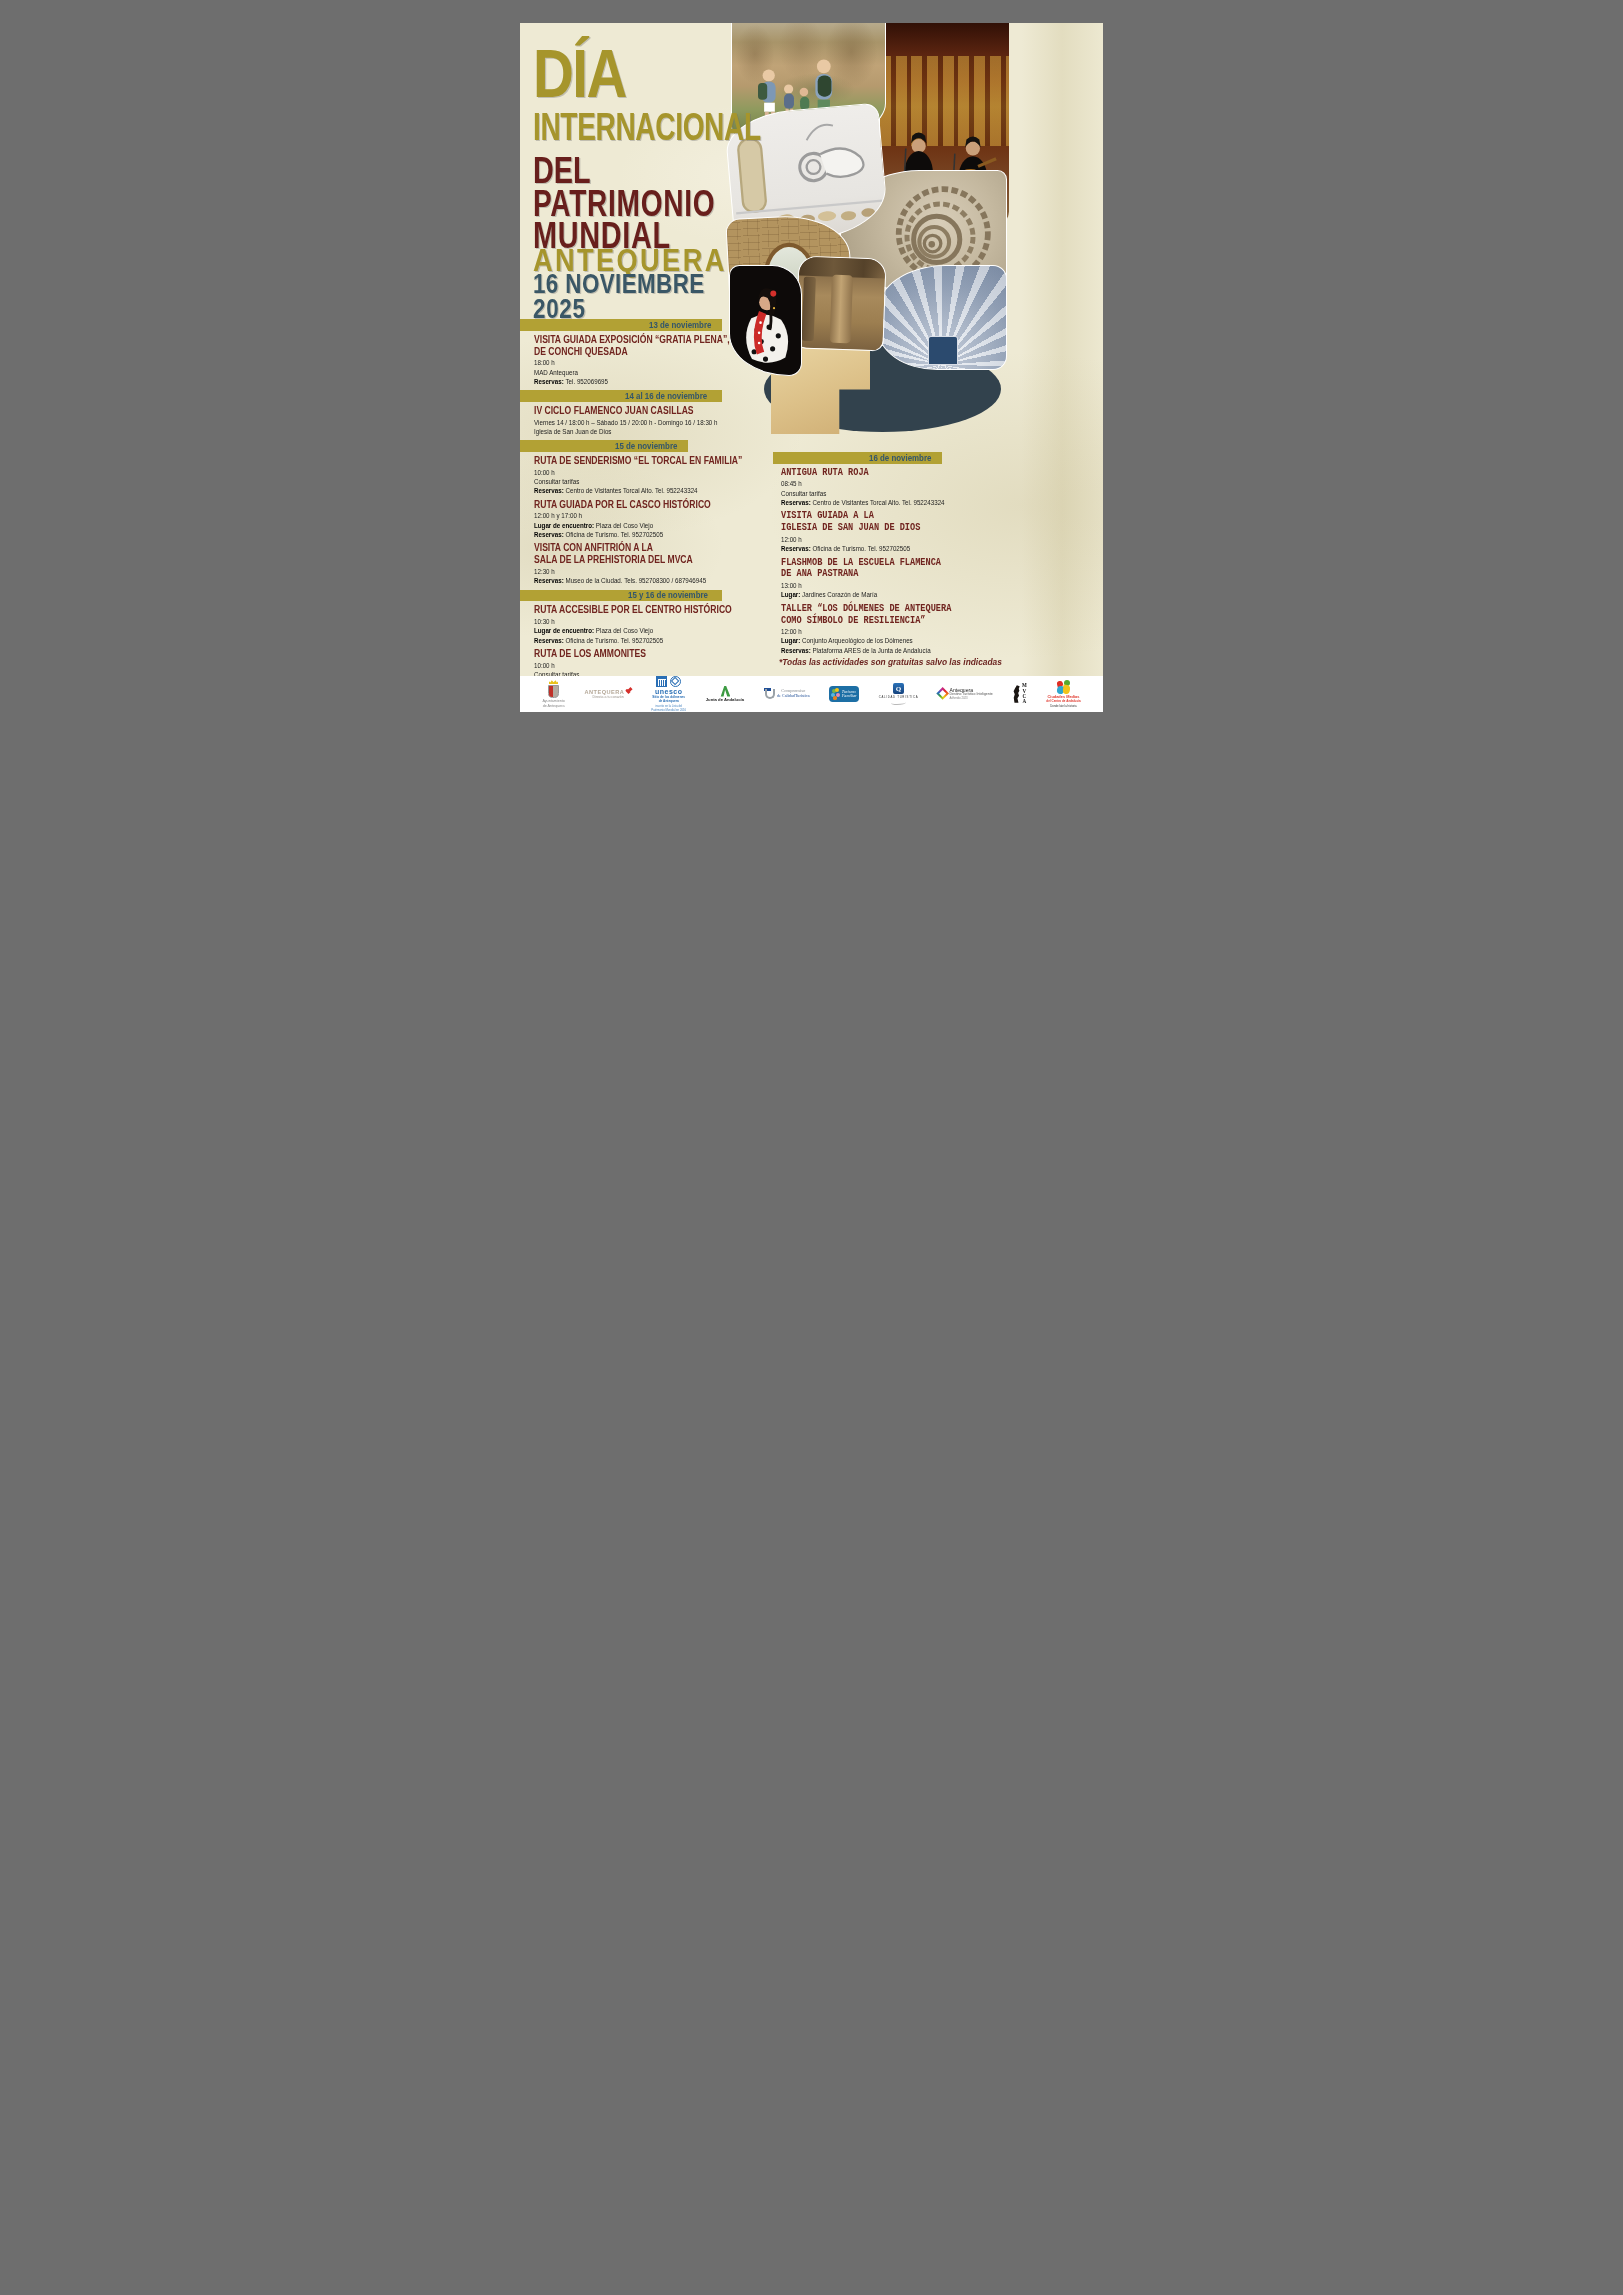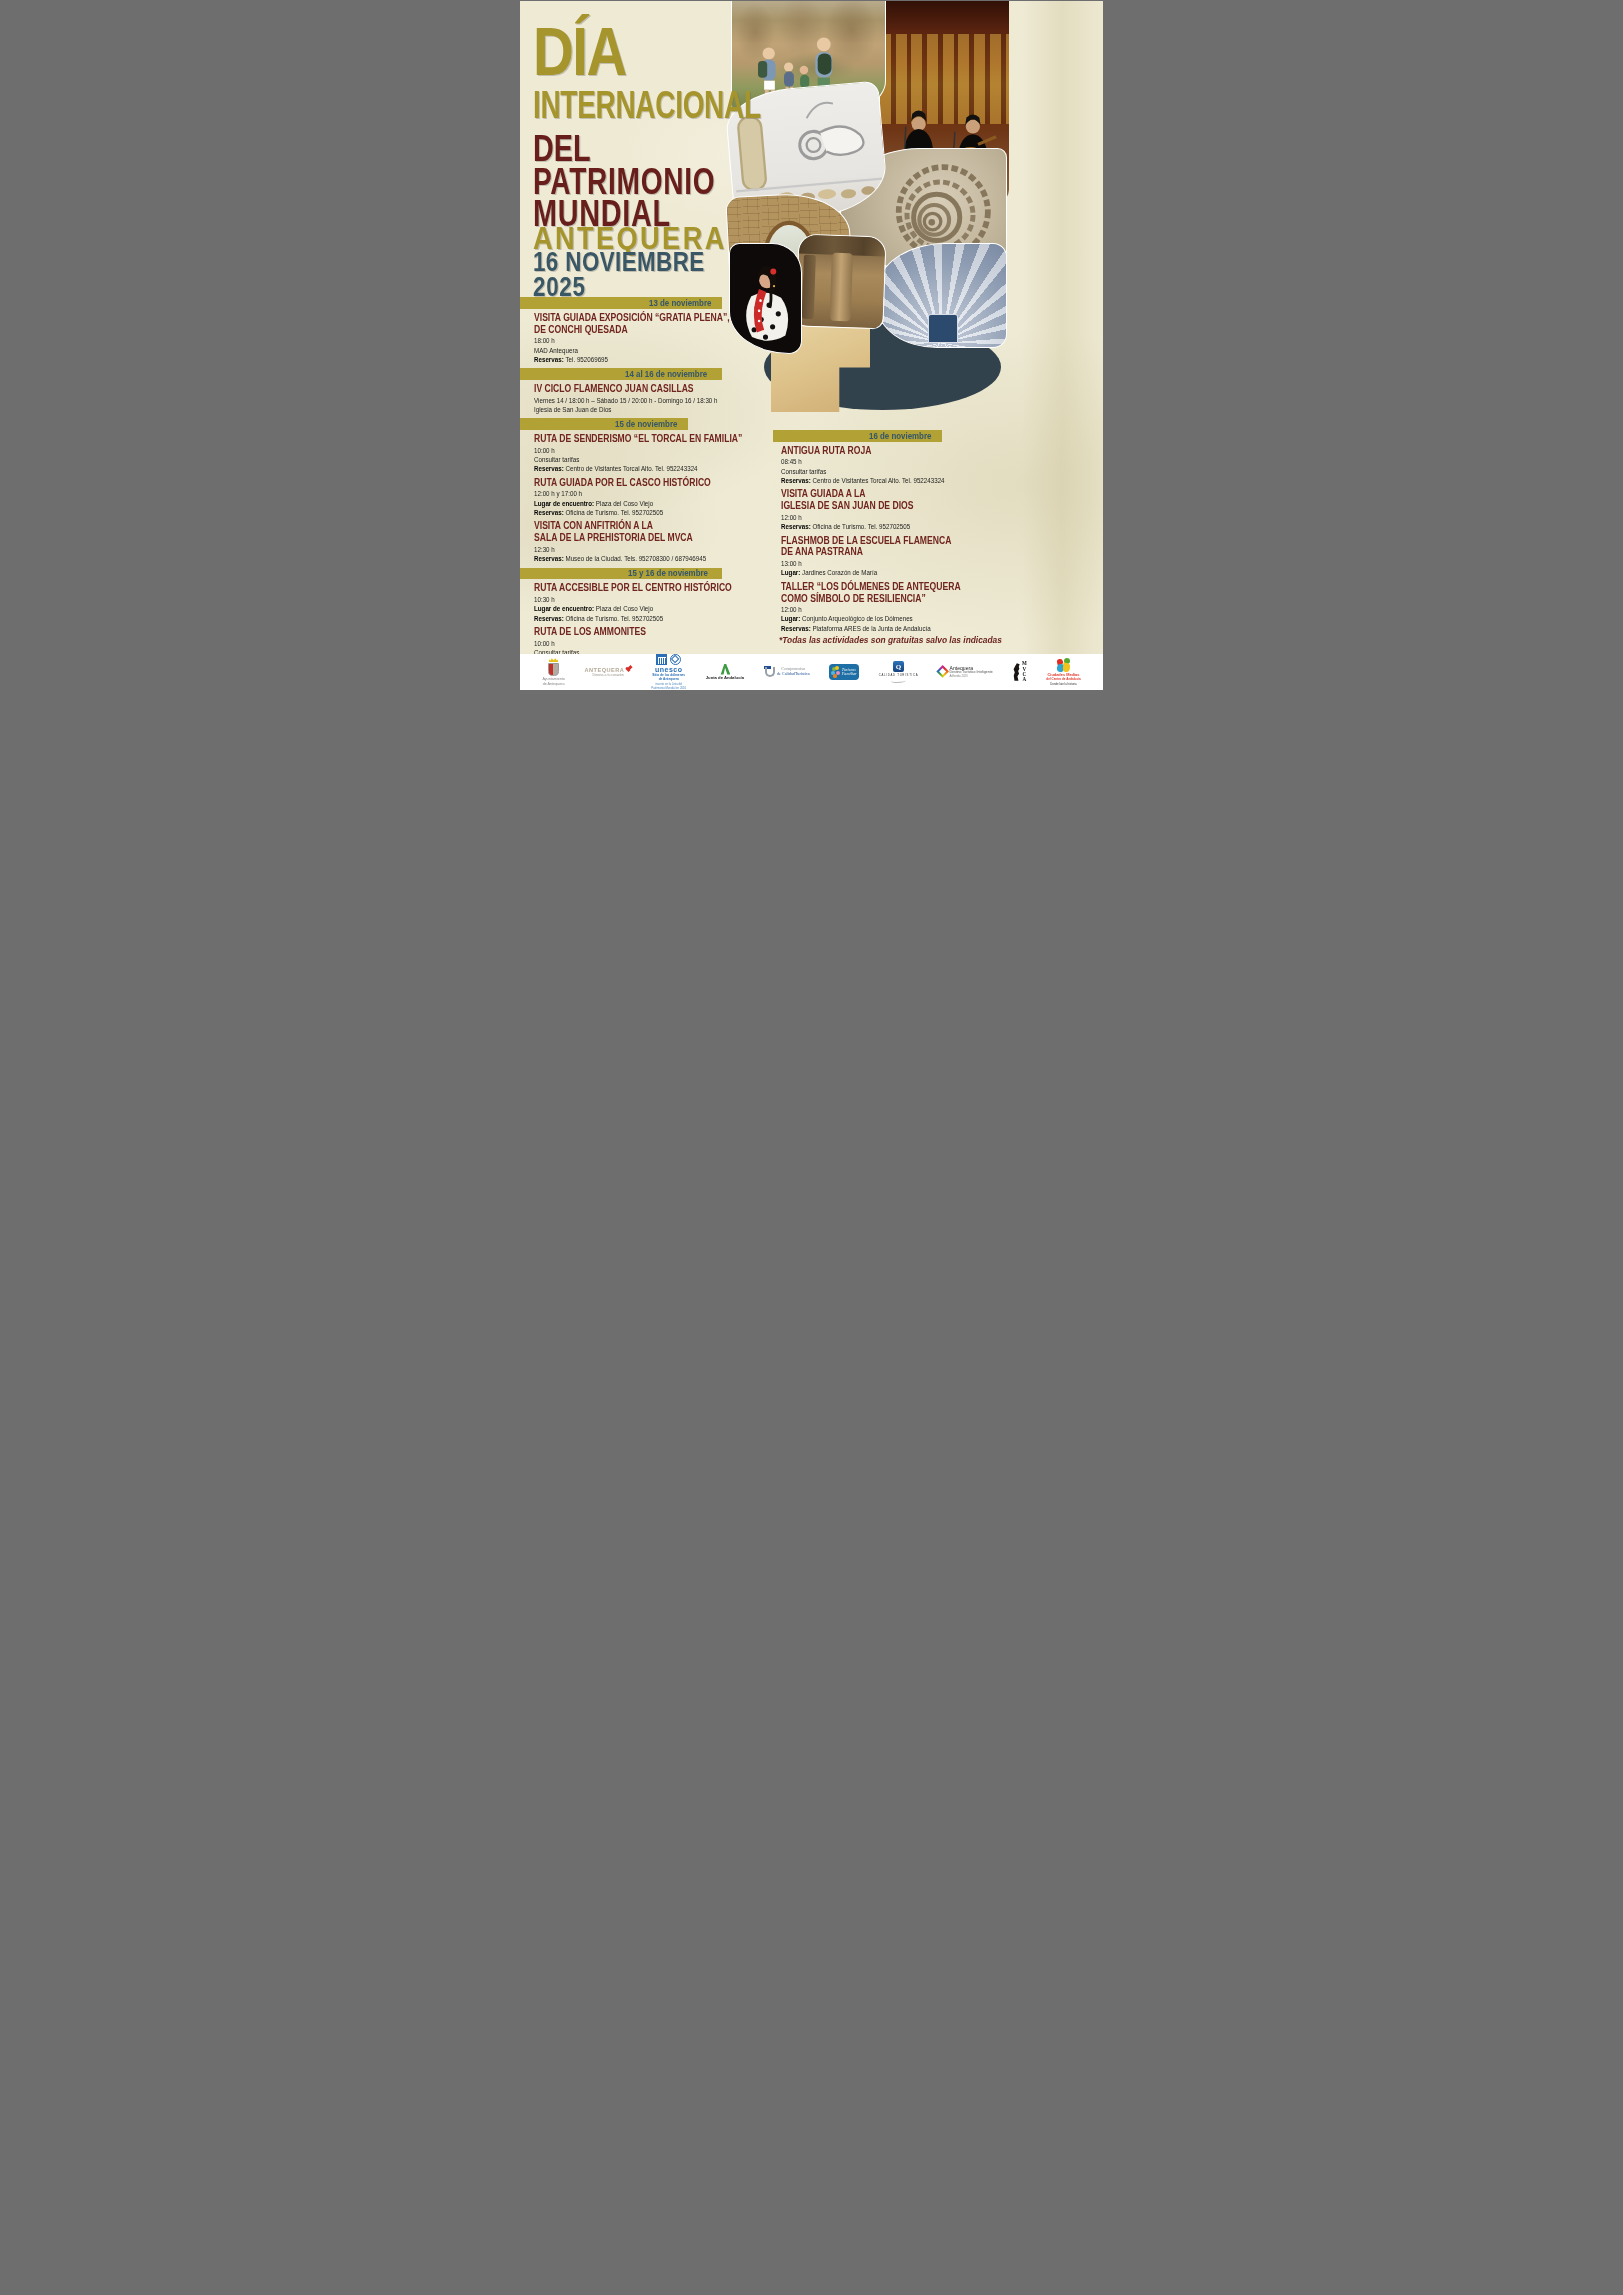--- a/index.html
+++ b/index.html
@@ -1,16 +1,16 @@
 <!DOCTYPE html>
 <html style="font-size:7.4px"><head>
 <meta charset="utf-8">
 <style>
   html,body{margin:0;padding:0;background:#6e6e6e;font-family:"Liberation Sans",sans-serif;}
-  .page{position:relative;width:583px;height:689px;margin:1px auto;overflow:hidden;
+  .page{position:relative;width:583px;height:689px;margin:23px auto;overflow:hidden;
     background-color:#eeead4;
     background-image:
       radial-gradient(ellipse 287px 148px at 14% 60%, rgba(178,166,118,.20), transparent 70%),
       radial-gradient(ellipse 241px 130px at 6% 76%, rgba(160,148,100,.16), transparent 70%),
       radial-gradient(ellipse 352px 213px at 86% 70%, rgba(188,176,128,.24), transparent 72%),
       radial-gradient(ellipse 194px 102px at 40% 22%, rgba(244,240,224,.8), transparent 70%),
       linear-gradient(90deg, rgba(220,212,170,0) 86%, rgba(200,190,145,.30) 93%, rgba(220,212,170,.08) 100%);
   }
   
   .title-block{position:absolute;left:13px;top:0;width:213px;height:296px;z-index:3;}
@@ -31,21 +31,21 @@
   .events-right{left:253px;top:429px;width:217px;}
   .datebar{height:11.6px;background:#b2a134;display:flex;align-items:center;margin-top:4.2px;justify-content:flex-end;}
   .datebar:first-child{margin-top:0;}
   .datebar span{font-size:9.3px;font-weight:bold;color:#33566b;transform:scaleX(.85);transform-origin:left center;white-space:nowrap;}
   .bar-l{width:202px;padding-left:14.3px;box-sizing:border-box;}
   .bar-s{width:168px;padding-left:4px;box-sizing:border-box;}
   .bar-r{width:169px;padding-left:8.3px;box-sizing:border-box;}
   .event{margin:0;}
   .etitle{margin:3.2px 0 0.9px 0;padding:0;}
   .events-left .etitle{margin-left:14.3px;}
-  .events-right .etitle{margin-left:8.3px;}
+  .events-right .etitle{margin-left:8.3px;font-family:Liberation Mono, monospace;}
   .tline{display:block;font-size:10px;font-weight:bold;color:#70241f;line-height:1.18;
          transform:scaleX(.86);transform-origin:left center;white-space:nowrap;}
   .tline:empty{display:none;}
   .detail{margin:0;line-height:1.38;font-size:6.7px;color:#1c1c1c;white-space:nowrap;
           transform:scaleX(.93);transform-origin:left center;}
   .events-left .detail{margin-left:14.3px;}
   .events-right .detail{margin-left:8.3px;}
   .lbl{font-weight:bold;color:#000;}
   .lbl:not(:empty)::after{content:" ";}
   .note{position:absolute;left:259px;top:634px;width:213px;z-index:3;

